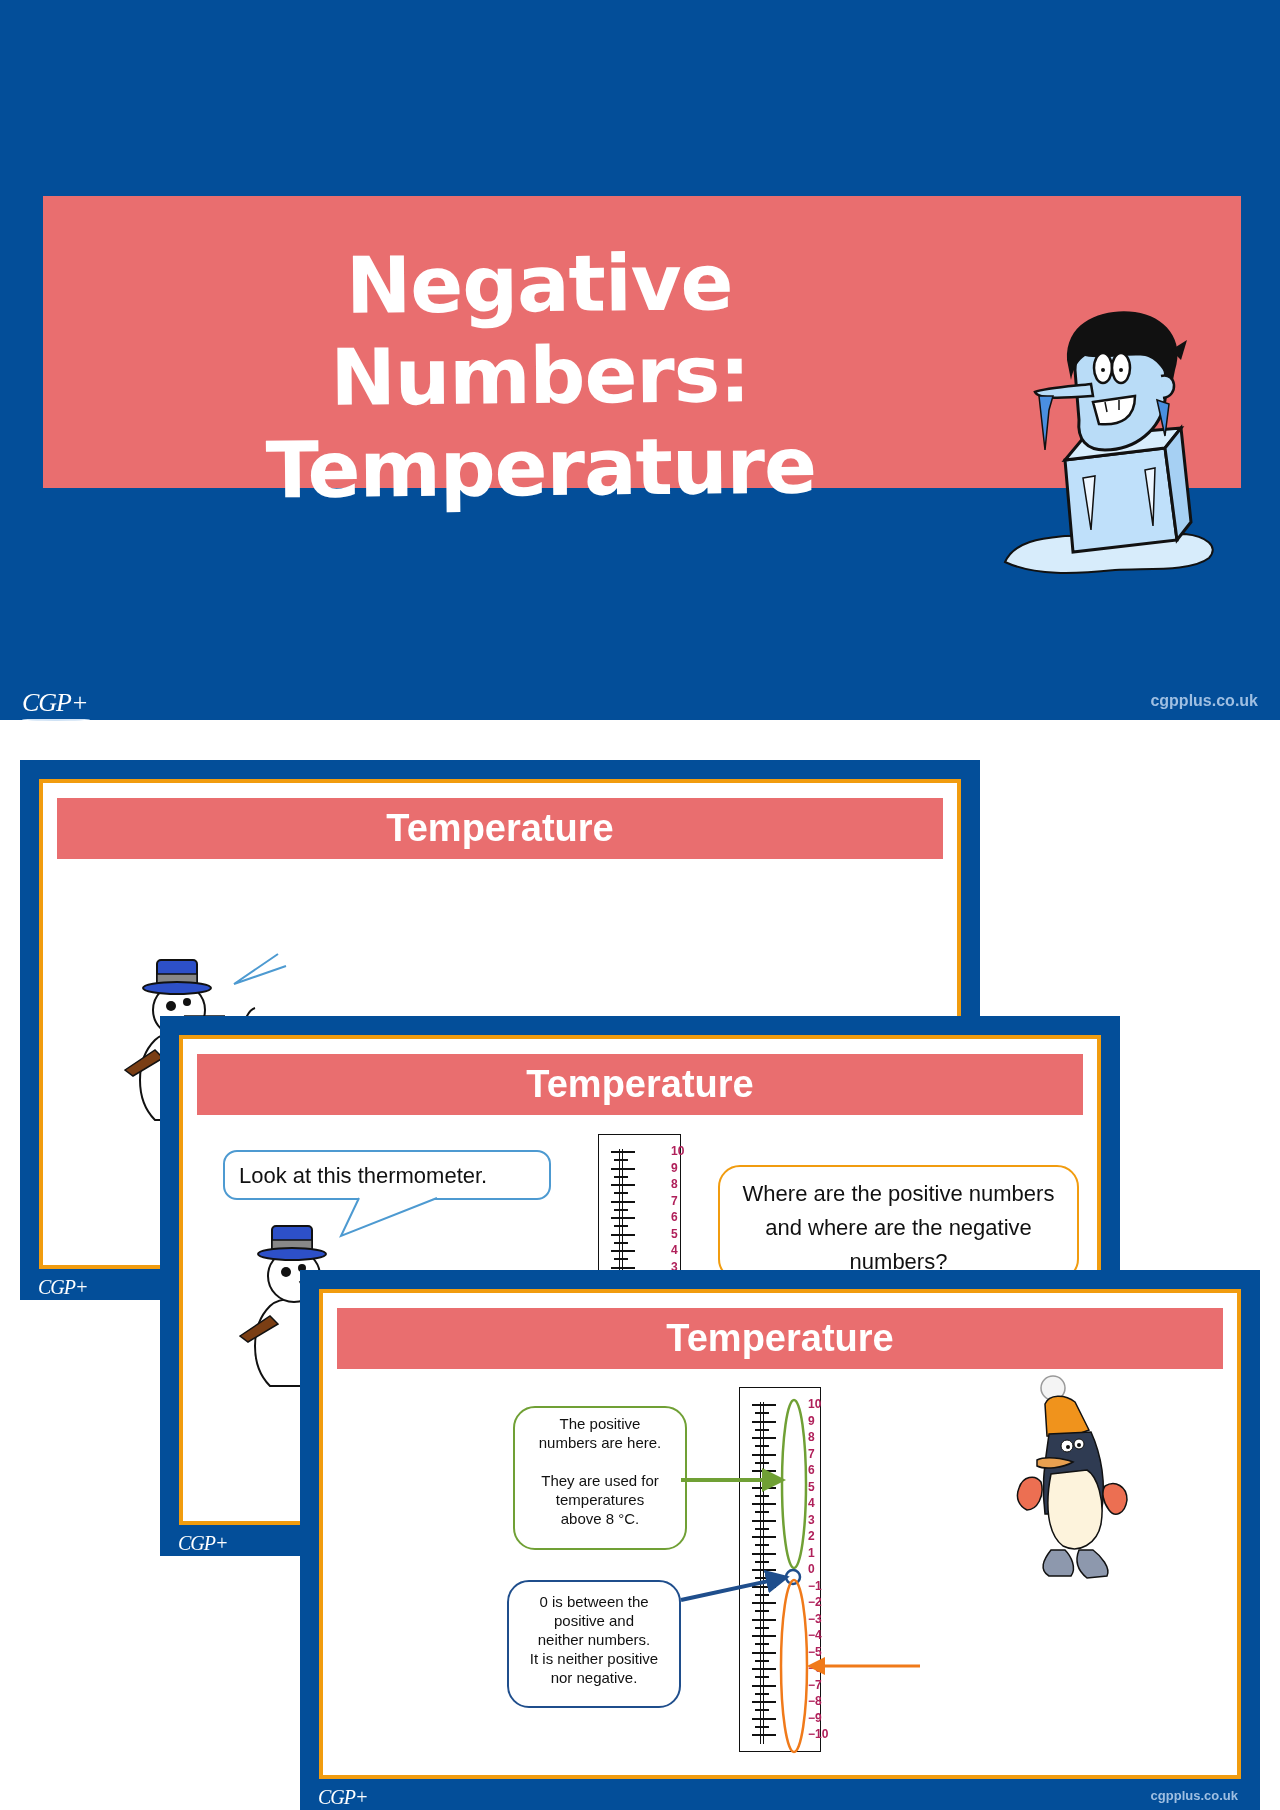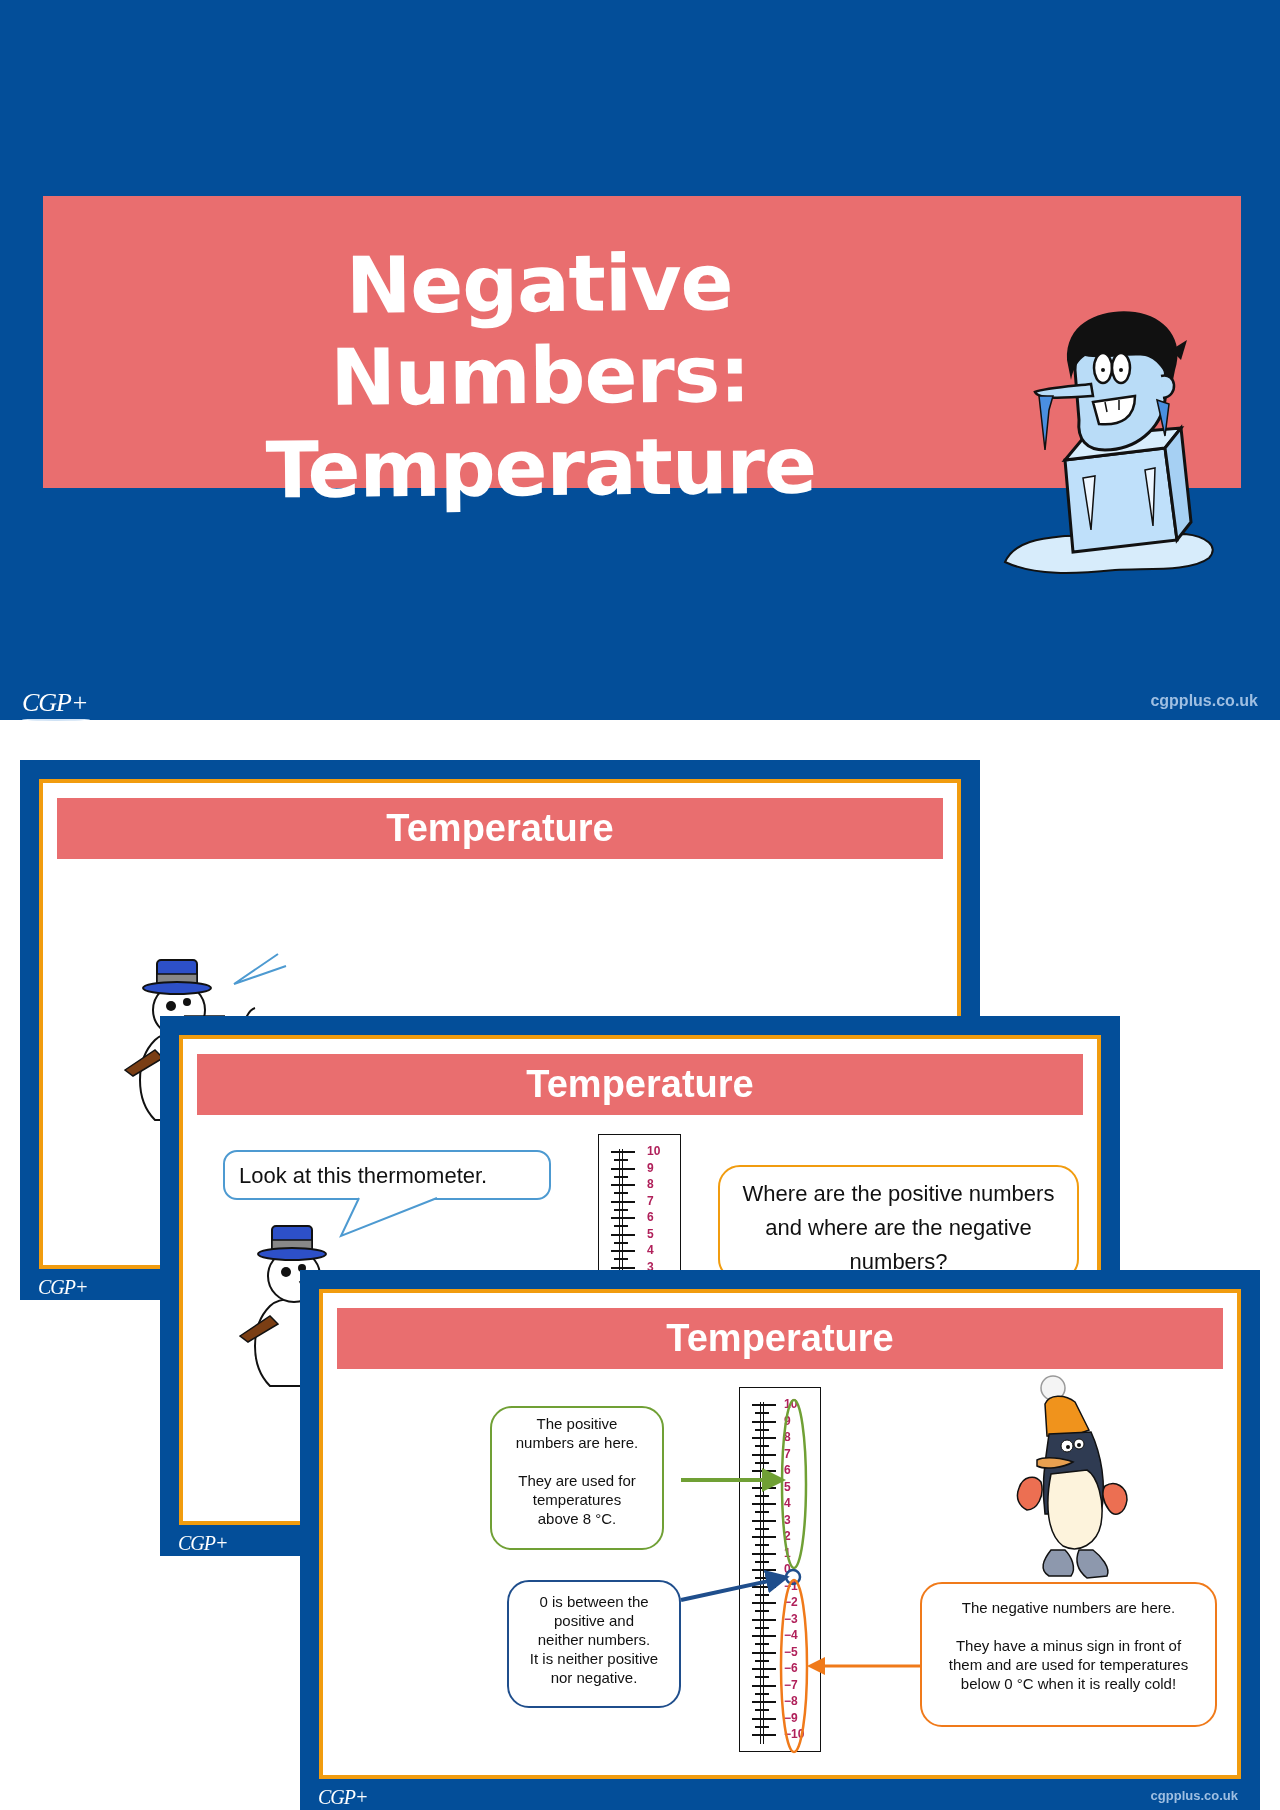--- a/index.html
+++ b/index.html
@@ -25,21 +25,21 @@
   .mini .cgp-logo .wave { bottom: -3px; }
   .mini .site-url { right: 22px; top: 518px; font-size: 13px; }
 
   .bubble { position: absolute; background: #fff; border: 2px solid #4d9ad1; border-radius: 14px; color: #111; }
   .obox { position: absolute; background: #fff; border-radius: 22px; color: #111; text-align: center; }
 
   
   .thermo { position: absolute; background: #fff; border: 1.5px solid #111; }
   .thermo .stem { position: absolute; top: 14px; width: 4px; border-left: 1.5px solid #111; border-right: 1.5px solid #111; }
   .thermo .tick { position: absolute; height: 2px; background: #111; }
-  .thermo .num { position: absolute; color: #b0205a; font-weight: bold; font-family: "Liberation Sans", sans-serif; }
+  .thermo .num { position: absolute; color: #b0205a; font-weight: bold; font-family: "Liberation Sans", sans-serif; margin-left: 24px; }
 
   
   .snowman, .penguin, .iceman { position: absolute; }
 </style>
 </head>
 <body>
 
 <section class="title-slide">
   <div class="title-band"></div>
   <div class="title-text">
@@ -203,44 +203,37 @@
     <span>Where are the positive numbers and where are the negative numbers?</span>
   </div>
 
   <div class="cgp-logo"><span>CGP+</span><span class="wave"></span></div>
 </section>
 
 <section class="mini" style="left:300px;top:1270px;">
   <div class="frame"></div>
   <div class="header">Temperature</div>
 
-  <div class="obox" style="left:190px;top:136px;width:174px;height:144px;border:2px solid #70a035;padding:6px 4px;font-size:15px;line-height:19px;">
+  <div class="obox" style="left:213px;top:136px;width:174px;height:144px;border:2px solid #70a035;padding:6px 4px;font-size:15px;line-height:19px;">
     <div>The positive</div>
     <div>numbers are here.</div>
     <div style="height:19px"></div>
     <div>They are used for</div>
     <div>temperatures</div>
     <div>above 8 °C.</div>
   </div>
 
   <div class="obox" style="left:207px;top:310px;width:174px;height:128px;border:2px solid #1f4e8c;padding:10px 4px;font-size:15px;line-height:19px;">
     <div>0 is between the</div>
     <div>positive and</div>
     <div>neither numbers.</div>
     <div>It is neither positive</div>
     <div>nor negative.</div>
   </div>
 
-  <div class="obox" style="left:620px;top:312px;width:297px;height:145px;border:2px solid #f07a1a;padding:14px 6px;font-size:15px;line-height:19px;">
-    <div>The negative numbers are here.</div>
-    <div style="height:19px"></div>
-    <div>They have a minus sign in front of</div>
-    <div>them and are used for temperatures</div>
-    <div>below 0 °C when it is really cold!</div>
-  </div>
 
   <div class="thermo" style="left:439px;top:117px;width:82px;height:365px;" id="thermo4">
       <div class="stem" style="left: 20px; height: 342px;"></div>
       <div class="tick" style="left: 12px; width: 24px; top: 16px;"></div>
       <div class="tick" style="left: 15px; width: 14px; top: 24.25px;"></div>
       <div class="num" style="left: 44px; top: 9px; font-size: 12px;">10</div>
       <div class="tick" style="left: 12px; width: 24px; top: 32.5px;"></div>
       <div class="tick" style="left: 15px; width: 14px; top: 40.75px;"></div>
       <div class="num" style="left: 44px; top: 25.5px; font-size: 12px;">9</div>
       <div class="tick" style="left: 12px; width: 24px; top: 49px;"></div>

